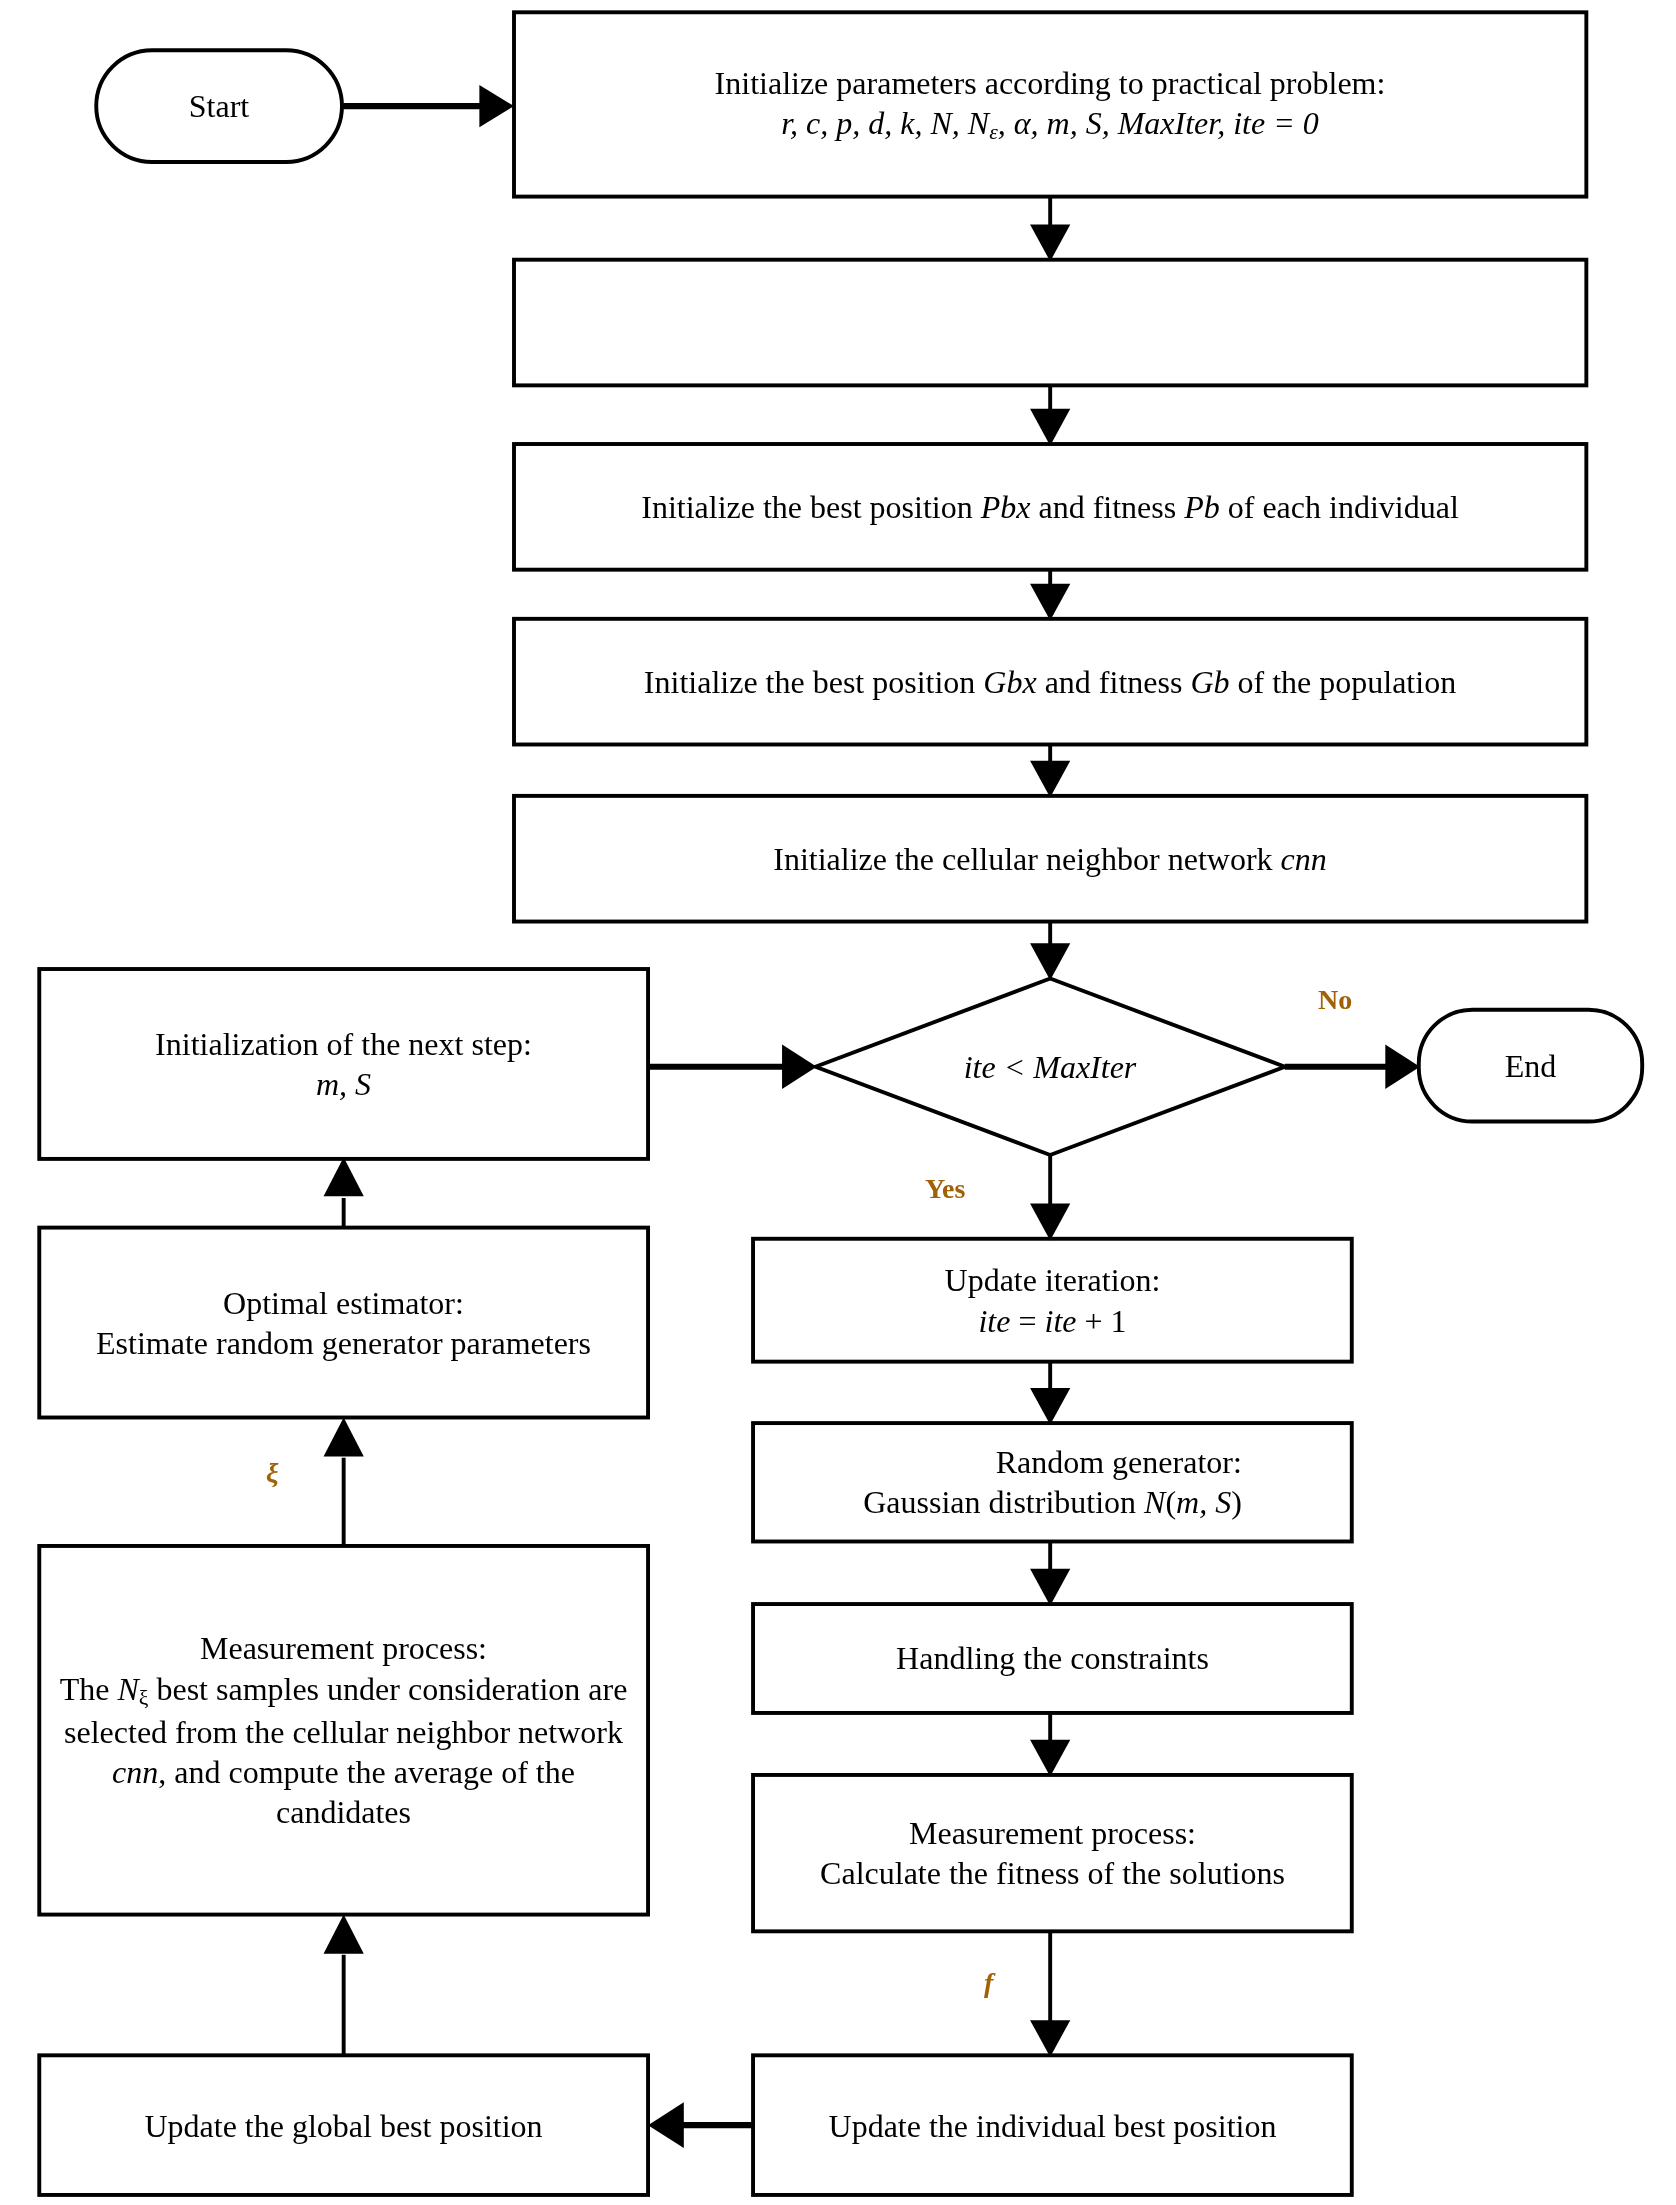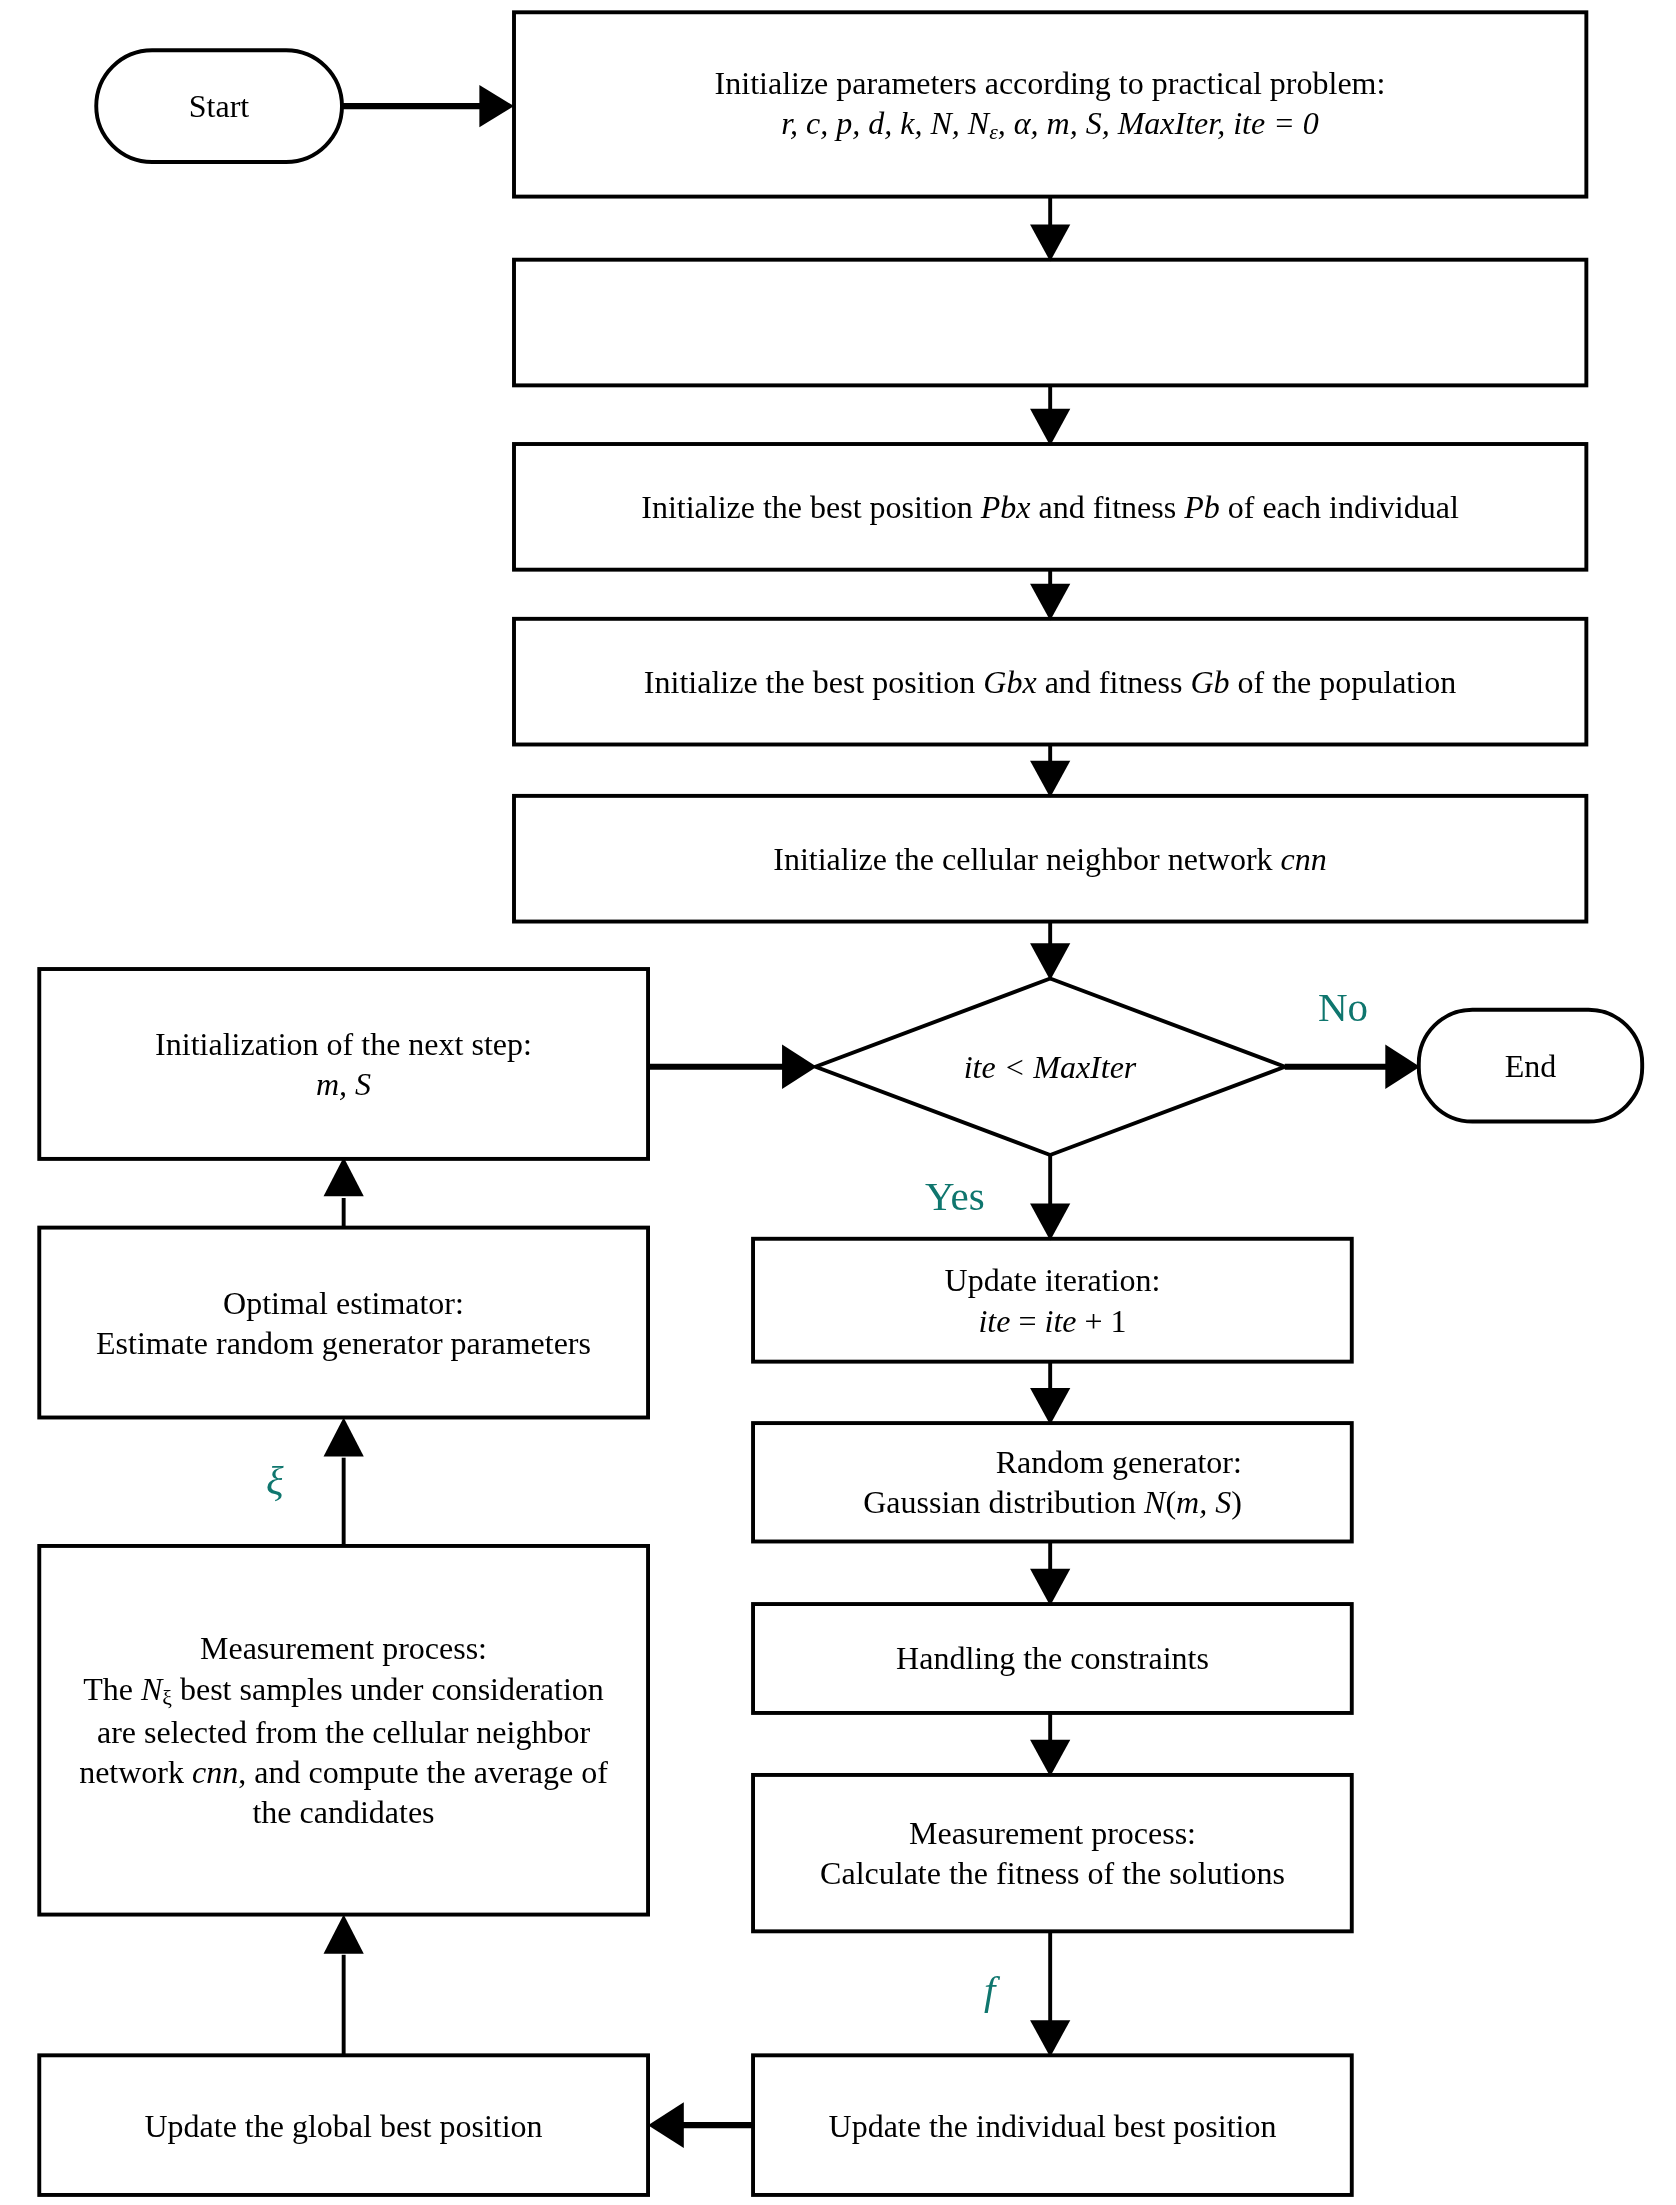--- a/index.html
+++ b/index.html
@@ -46,28 +46,29 @@
     justify-content: center;
     text-align: center;
     color: #000000;
     font-family: "Liberation Serif", "DejaVu Serif", serif;
     font-size: 32px;
     line-height: 1.26;
     pointer-events: none;
     box-sizing: border-box;
     padding: 0 10px;
   }
-  .node-label.small-pad { padding: 0 38px; }
+  .node-label.small-pad { padding: 0 14px; }
   .edge-label {
     position: absolute;
-    color: #0f766e;
+    color: #a16207;
     font-family: "Liberation Serif", "DejaVu Serif", serif;
-    font-size: 41px;
+    font-size: 28px;
     line-height: 1.2;
     white-space: nowrap;
+    font-weight: bold;
   }
   .edge-label.italic { font-style: italic; }
   .it { font-style: italic; }
   sub { font-size: 0.68em; vertical-align: -0.22em; }
 </style>
 </head>
 <body>
 
 <div id="flowchart-root">
 

